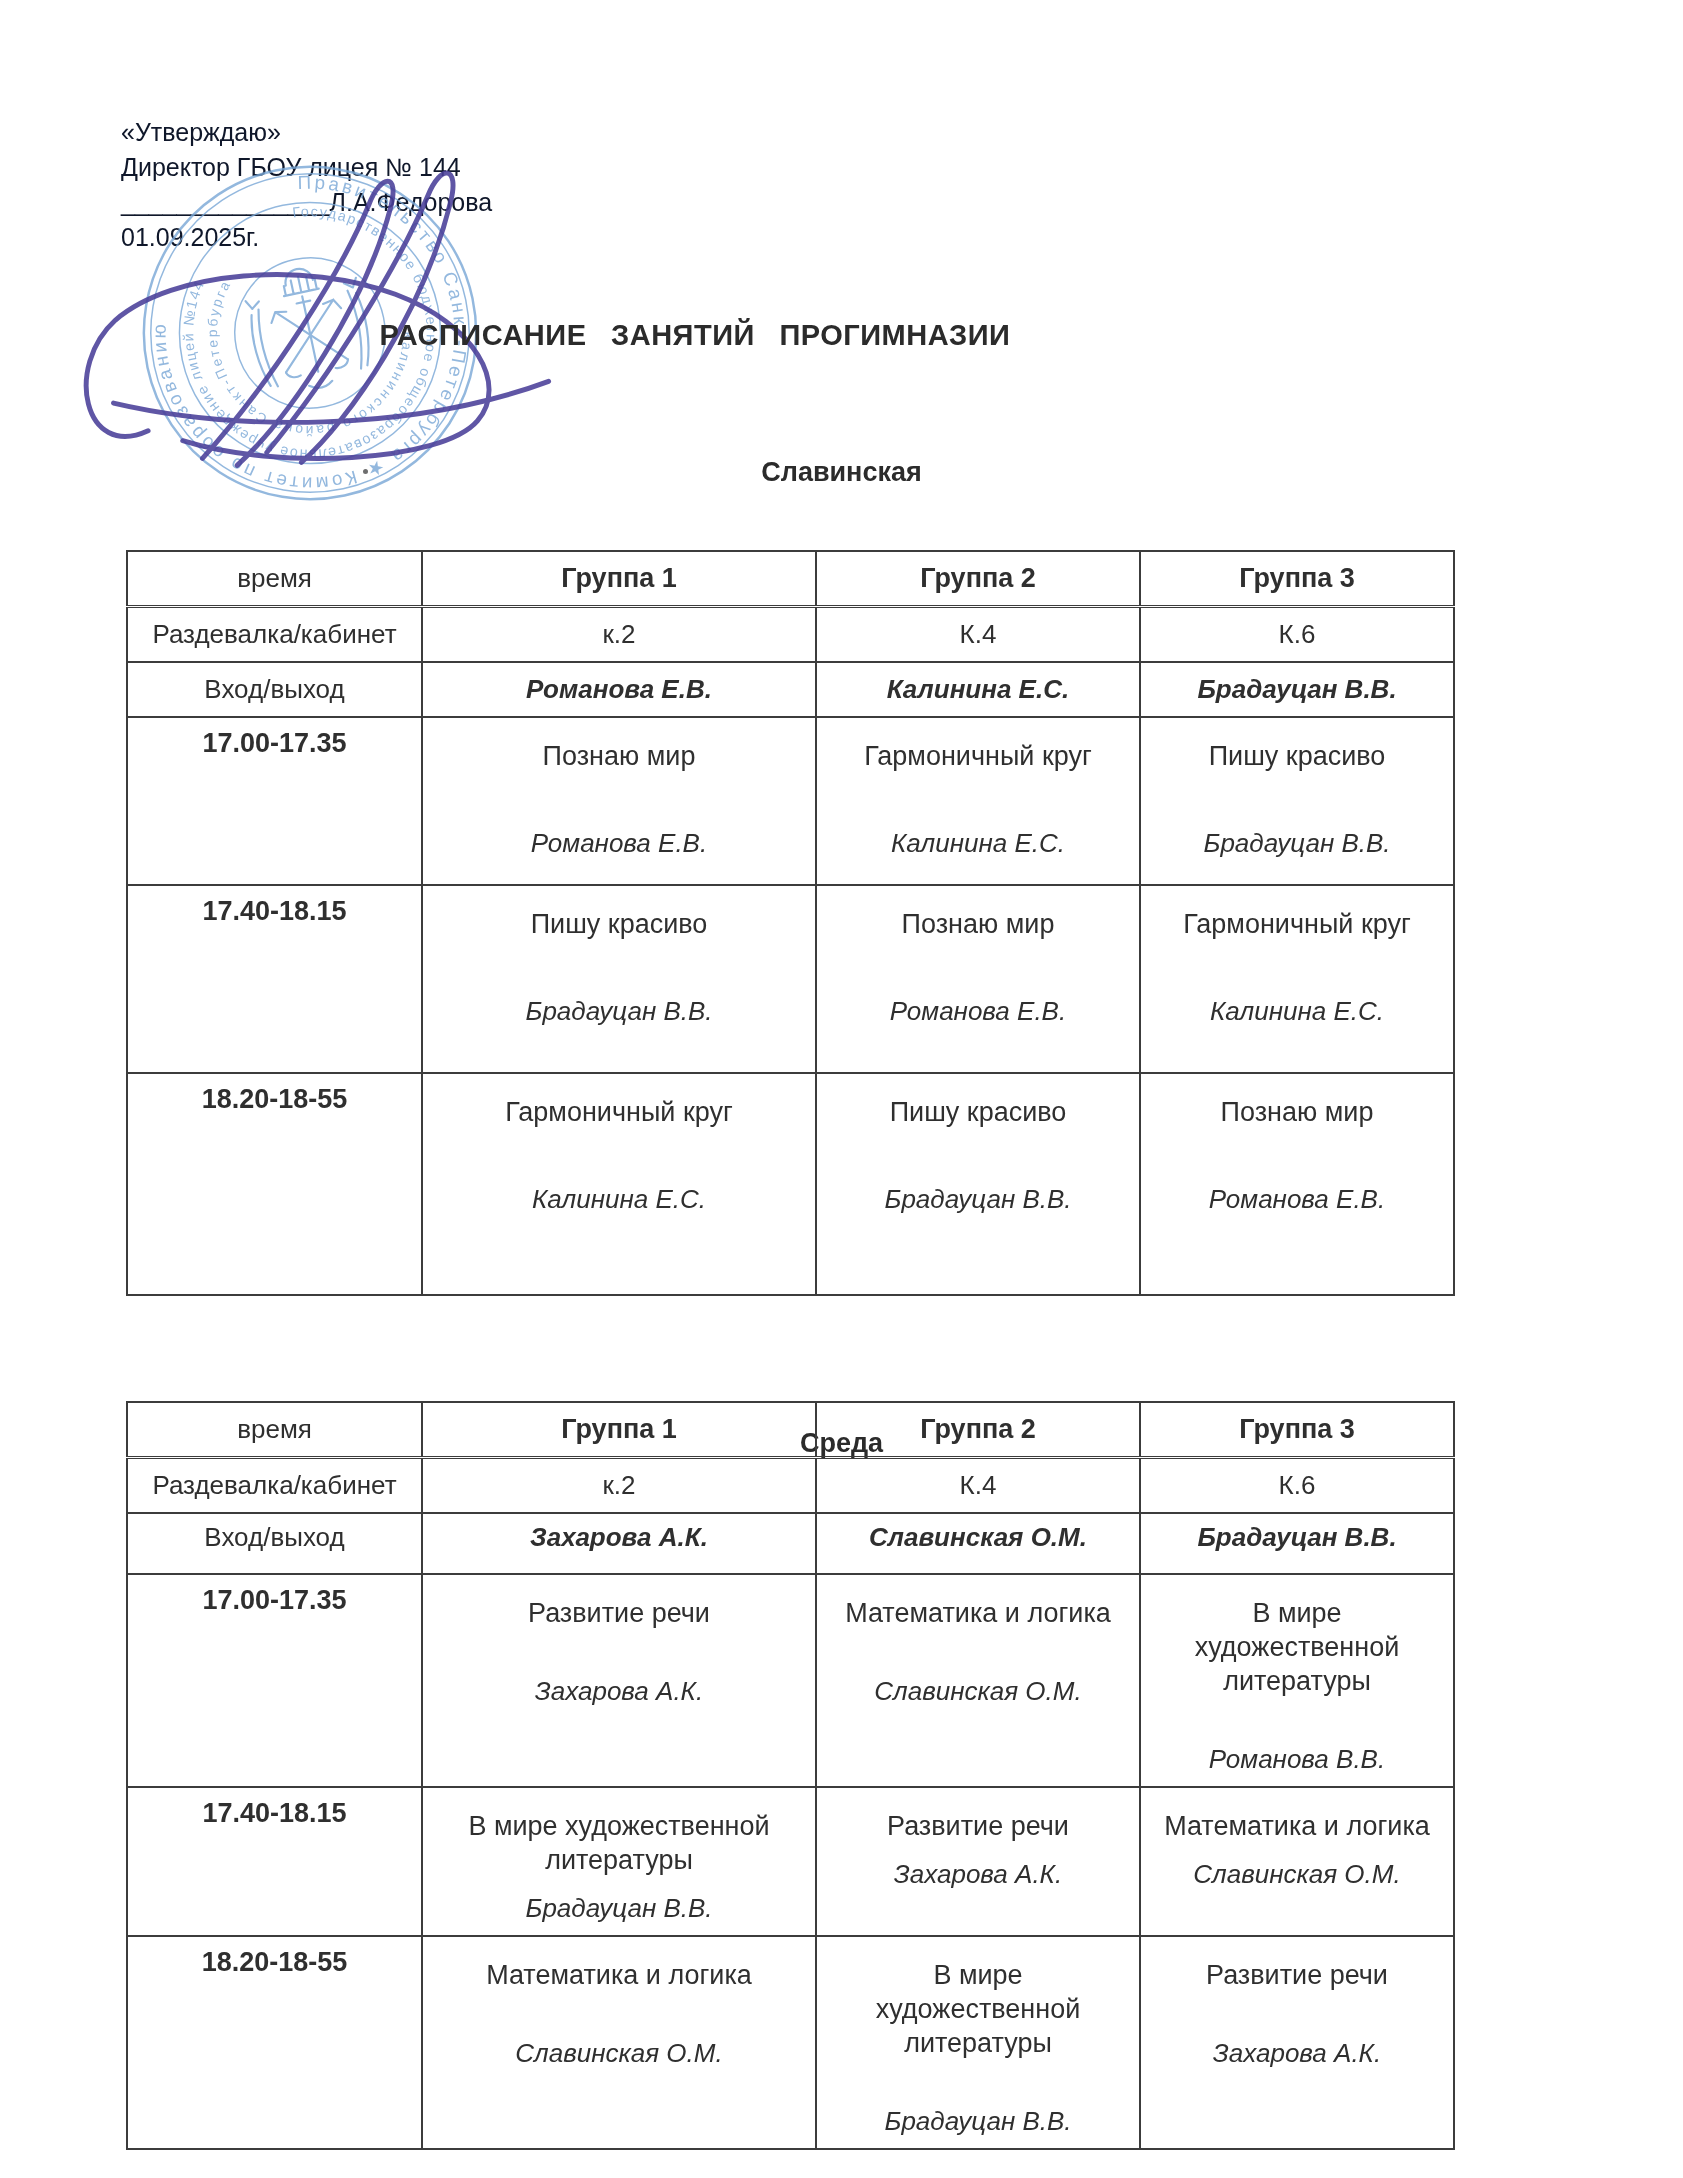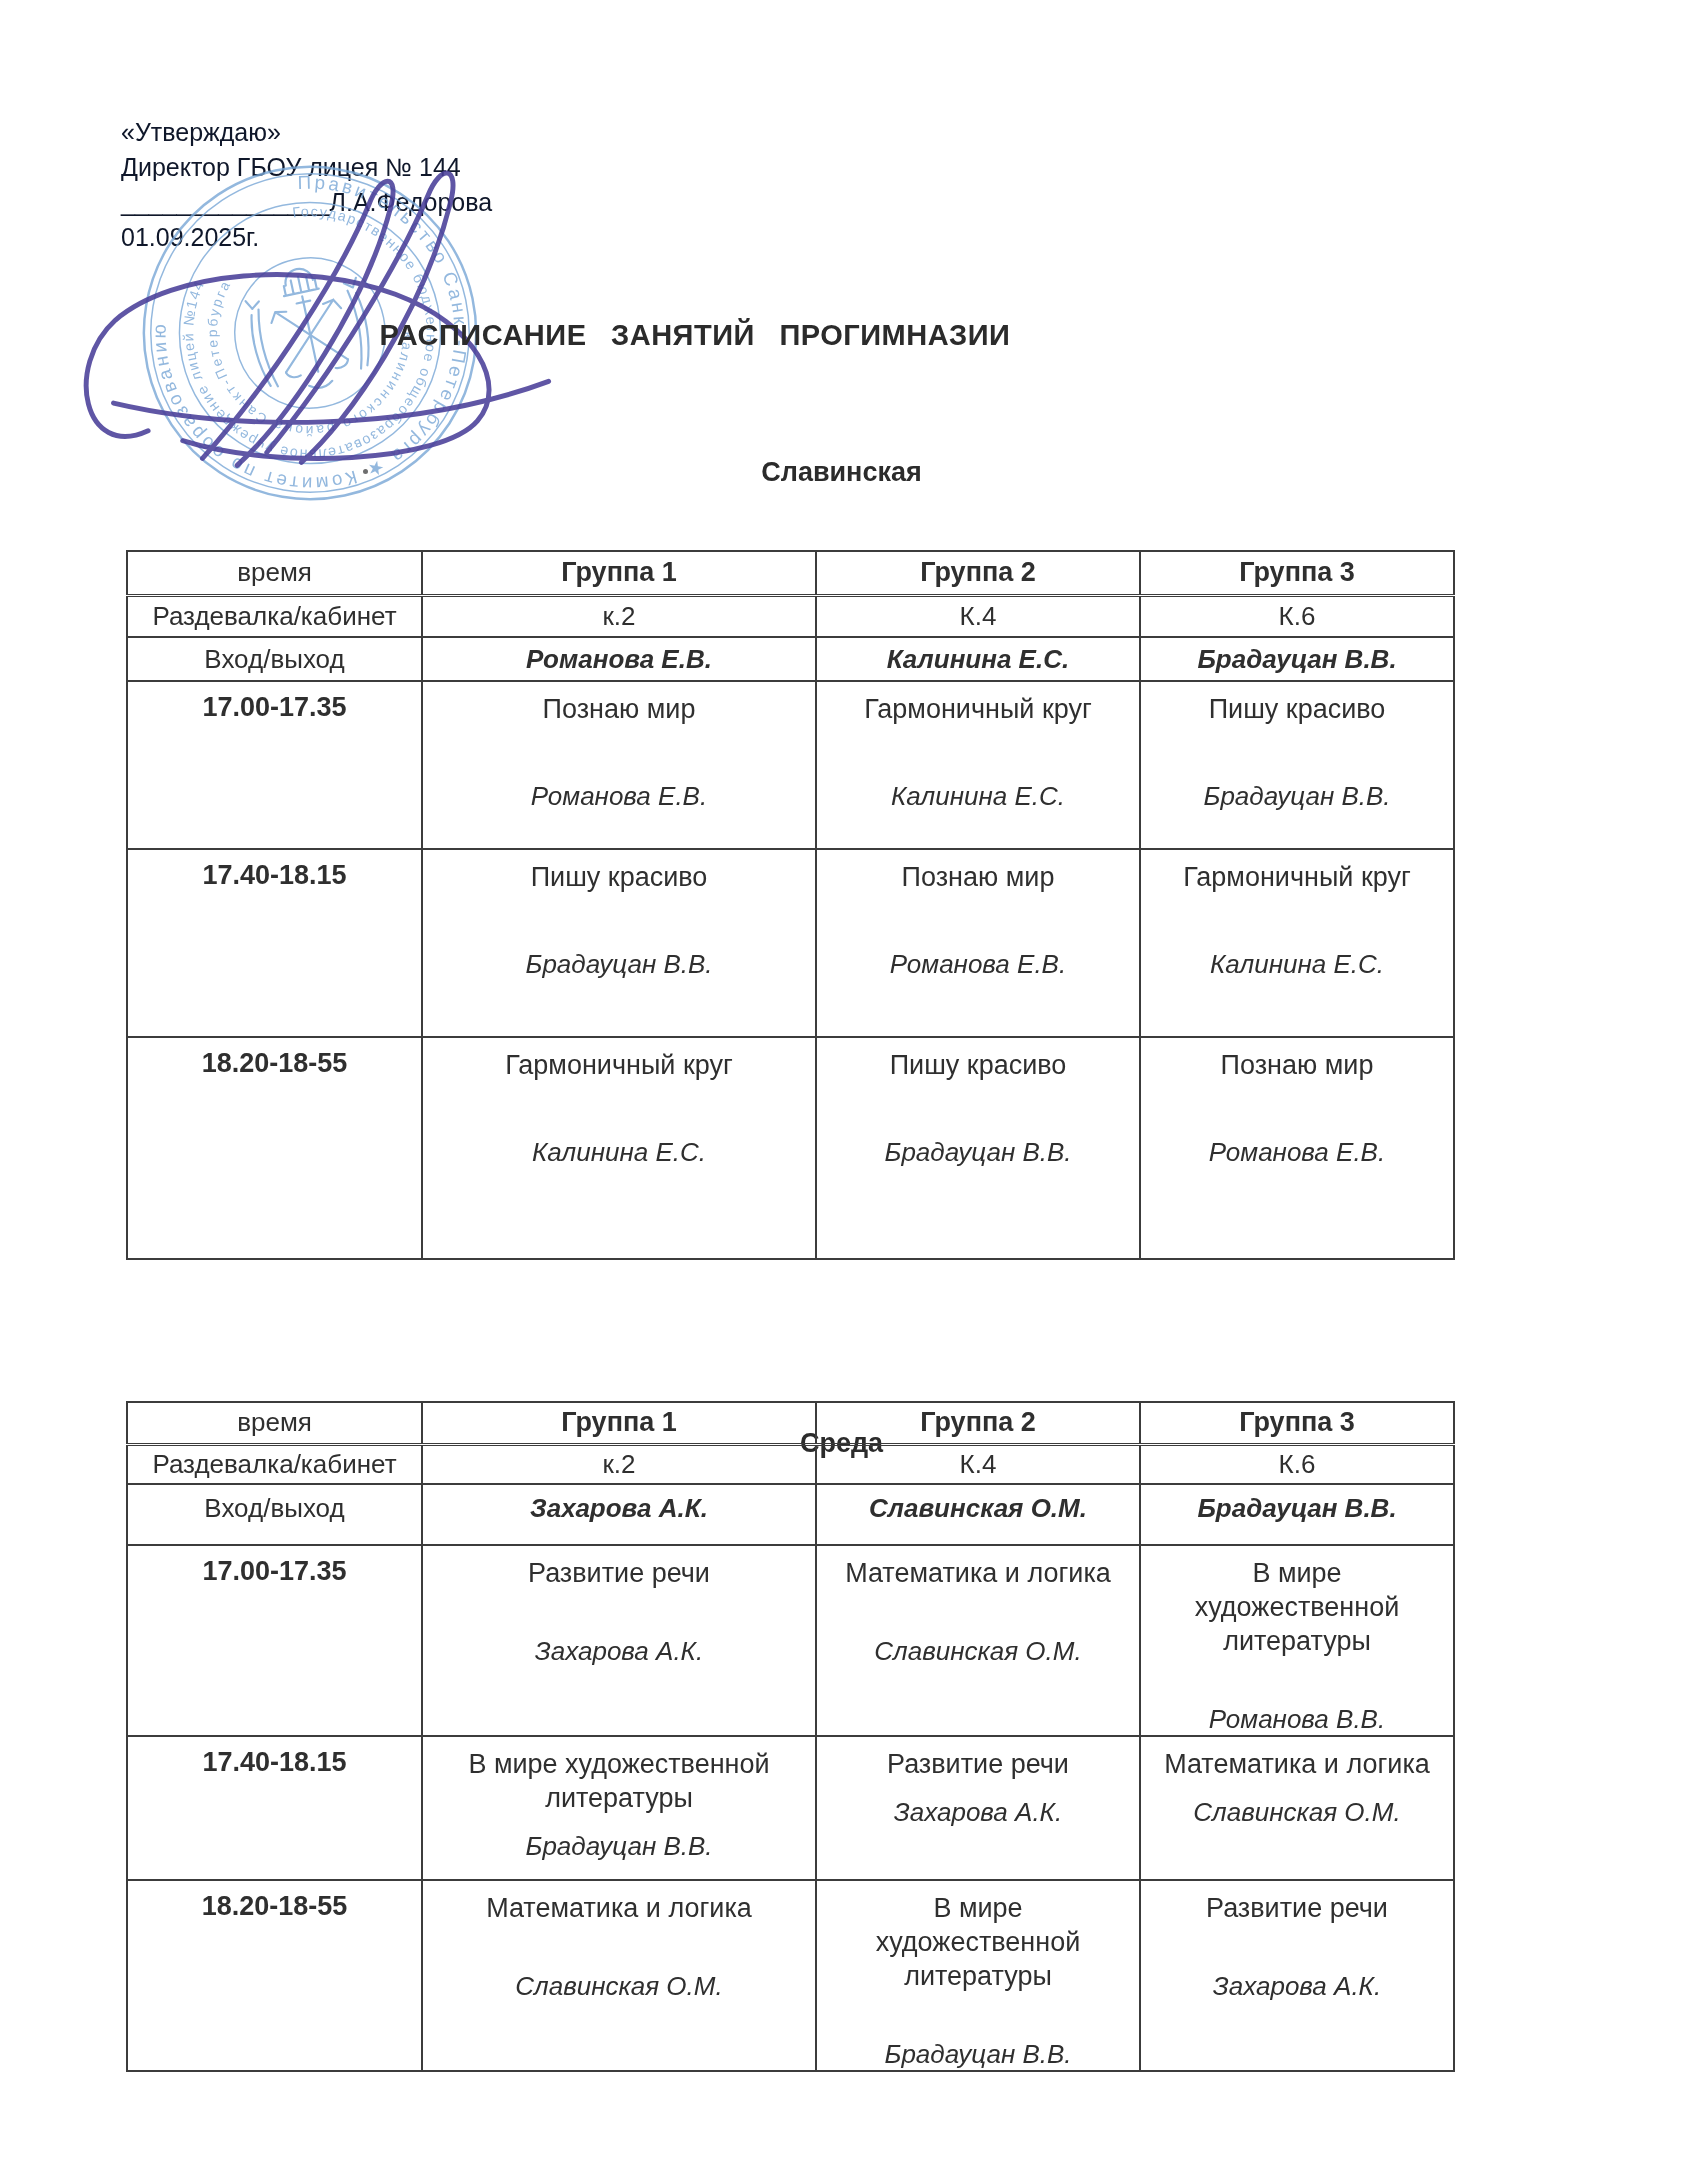--- a/index.html
+++ b/index.html
@@ -25,21 +25,21 @@
   .artifact-dot{position:absolute;left:363px;top:469px;width:5px;height:5px;border-radius:50%;background:#4a4a4a;opacity:.8;}
   
   table.sched{
     position:absolute;left:126px;width:1327px;border-collapse:collapse;table-layout:fixed;
     background:transparent;
   }
   #table-0{top:550px;}
   #table-1{top:1401px;}
   table.sched td,table.sched th{
     border:2px solid #3c3c3c;text-align:center;vertical-align:middle;
-    padding:0 6px;overflow:hidden;
+    padding:11px 6px;overflow:hidden;
   }
   table.sched tr.hdr th{font-size:27px;font-weight:bold;border-bottom:3px double #3c3c3c;}
   table.sched tr.hdr th.time-h{font-weight:normal;font-size:26px;}
   table.sched tr.room td{font-size:26px;}
   table.sched tr.entry td{font-size:26px;}
   table.sched tr.entry td.name{font-weight:bold;font-style:italic;}
   table.sched tr.entry.tall td{vertical-align:top;padding-top:8px;}
   table.sched tr.body td{vertical-align:top;}
   td.time{font-weight:bold;font-size:27px;padding-top:10px !important;}
   .lesson{font-size:27px;line-height:34px;margin-top:10px;color:#2f2f2f;}

